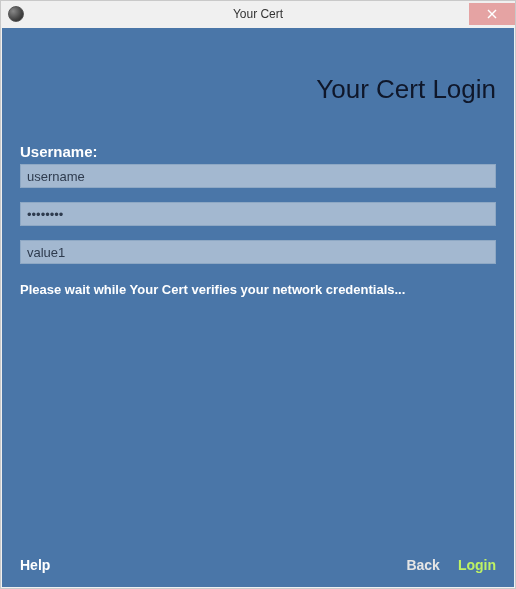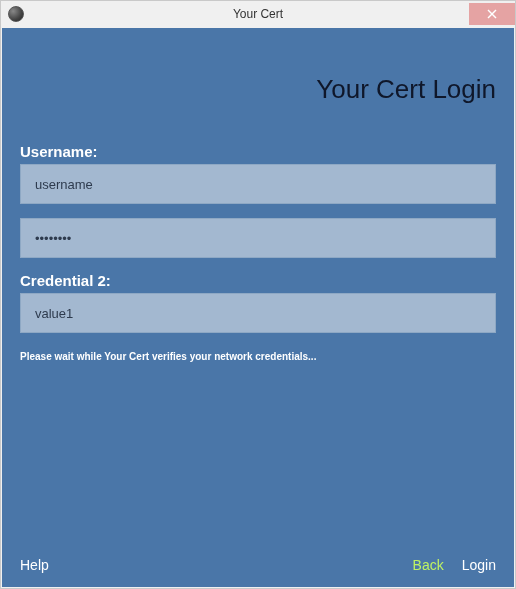--- a/index.html
+++ b/index.html
@@ -6,27 +6,27 @@
   html, body { width: 516px; height: 589px; font-family: "Segoe UI", Arial, sans-serif; background: #fff; }
   .window { width: 516px; height: 589px; border: 1px solid #c9c9c9; display: flex; flex-direction: column; background: #f0f0f0; }
   .titlebar { height: 26px; background: #f0f0f0; display: flex; align-items: center; position: relative; }
   .titlebar .icon { width: 16px; height: 16px; margin-left: 7px; border-radius: 50%; background: radial-gradient(circle at 30% 30%, #888, #444 60%, #222); border: 1px solid #555; }
   .titlebar .title { position: absolute; left: 0; right: 0; text-align: center; font-size: 12px; color: #333; pointer-events: none; }
   .titlebar .close { margin-left: auto; width: 46px; height: 22px; background: #e5a3a3; display: flex; align-items: center; justify-content: center; color: #fff; font-size: 14px; cursor: pointer; }
   .titlebar .close svg { display:block; }
   .content { flex: 1; margin: 1px; background: #4a76a8; color: #fff; padding: 16px 18px 14px 18px; display: flex; flex-direction: column; }
   .heading { text-align: right; font-size: 26px; font-weight: 400; margin: 30px 0 38px 0; color: #0f172a; }
   .field-label { font-size: 15px; font-weight: 600; margin-bottom: 4px; color: #fff; }
-  .field-input { width: 100%; height: 40px; background: #a3b8d0; border: 1px solid #8ea8c4; color: #2e3b4e; font-size: 13px; padding: 0 14px; outline: none; margin-bottom: 14px; font-family: inherit; }
-  .status { font-size: 10px; font-weight: 600; color: #fff; margin-top: 4px; }
-  .footer { margin-top: auto; display: flex; font-size: 14px; font-weight: 400; }
+  .field-input { width: 100%; height: 24px; background: #a3b8d0; border: 1px solid #8ea8c4; color: #2e3b4e; font-size: 13px; padding: 0 6px; outline: none; margin-bottom: 14px; font-family: inherit; }
+  .status { font-size: 13px; font-weight: 600; color: #fff; margin-top: 4px; }
+  .footer { margin-top: auto; display: flex; font-size: 14px; font-weight: 700; }
   .footer .help { color: #fff; cursor: pointer; }
   .footer .spacer { flex: 1; }
-  .footer .back { color: #bef264; margin-right: 18px; cursor: default; }
-  .footer .login { color: #ffffff; cursor: pointer; }
+  .footer .back { color: #e5e5e5; margin-right: 18px; cursor: default; }
+  .footer .login { color: #bef264; cursor: pointer; }
 </style>
 </head>
 <body>
 
 <div class="window">
   <div class="titlebar">
     <div class="icon"></div>
     <div class="title">Your Cert</div>
     <div class="close">
       <svg width="10" height="10" viewBox="0 0 10 10">
@@ -36,21 +36,20 @@
     </div>
   </div>
   <div class="content">
     <div class="heading">Your Cert Login</div>
 
     <div class="field-label">Username:</div>
     <input class="field-input" type="text" value="username" style="">
 
     <input class="field-input" type="text" value="••••••••" style="">
 
-    <div class="field-label">Credential 2:</div>
     <input class="field-input" type="text" value="value1" style="">
 
 
 
     <div class="status">Please wait while Your Cert verifies your network credentials...</div>
 
     <div class="footer">
       <span class="help">Help</span>
       <span class="spacer"></span>
       <span class="back">Back</span>

